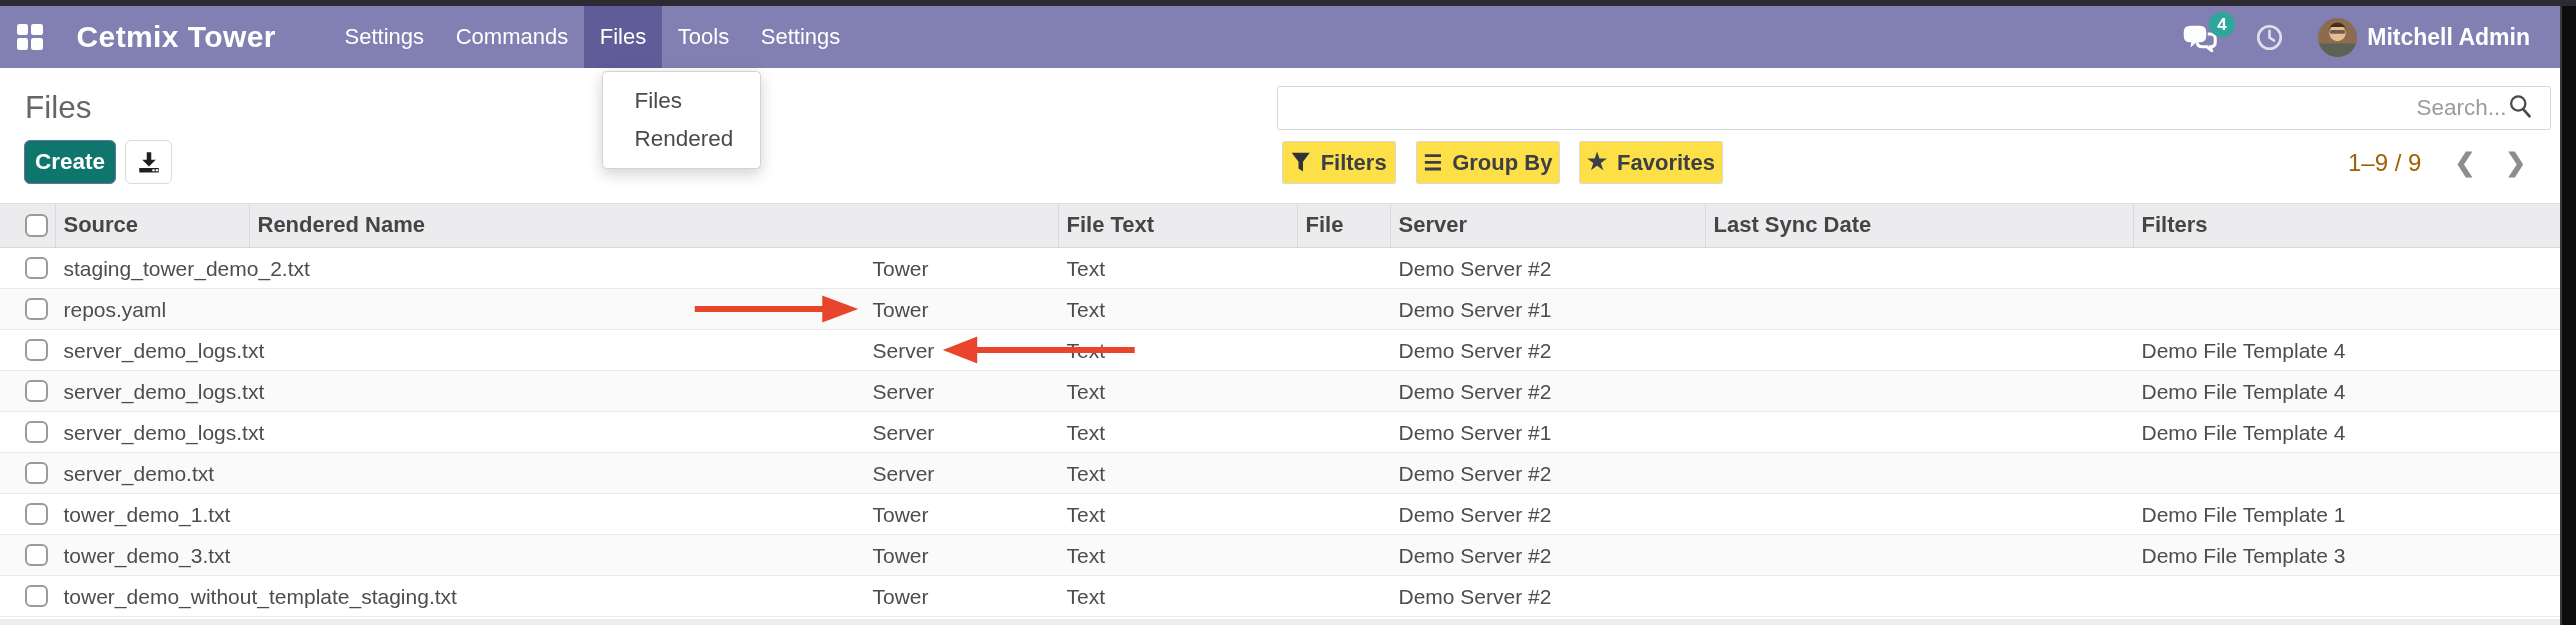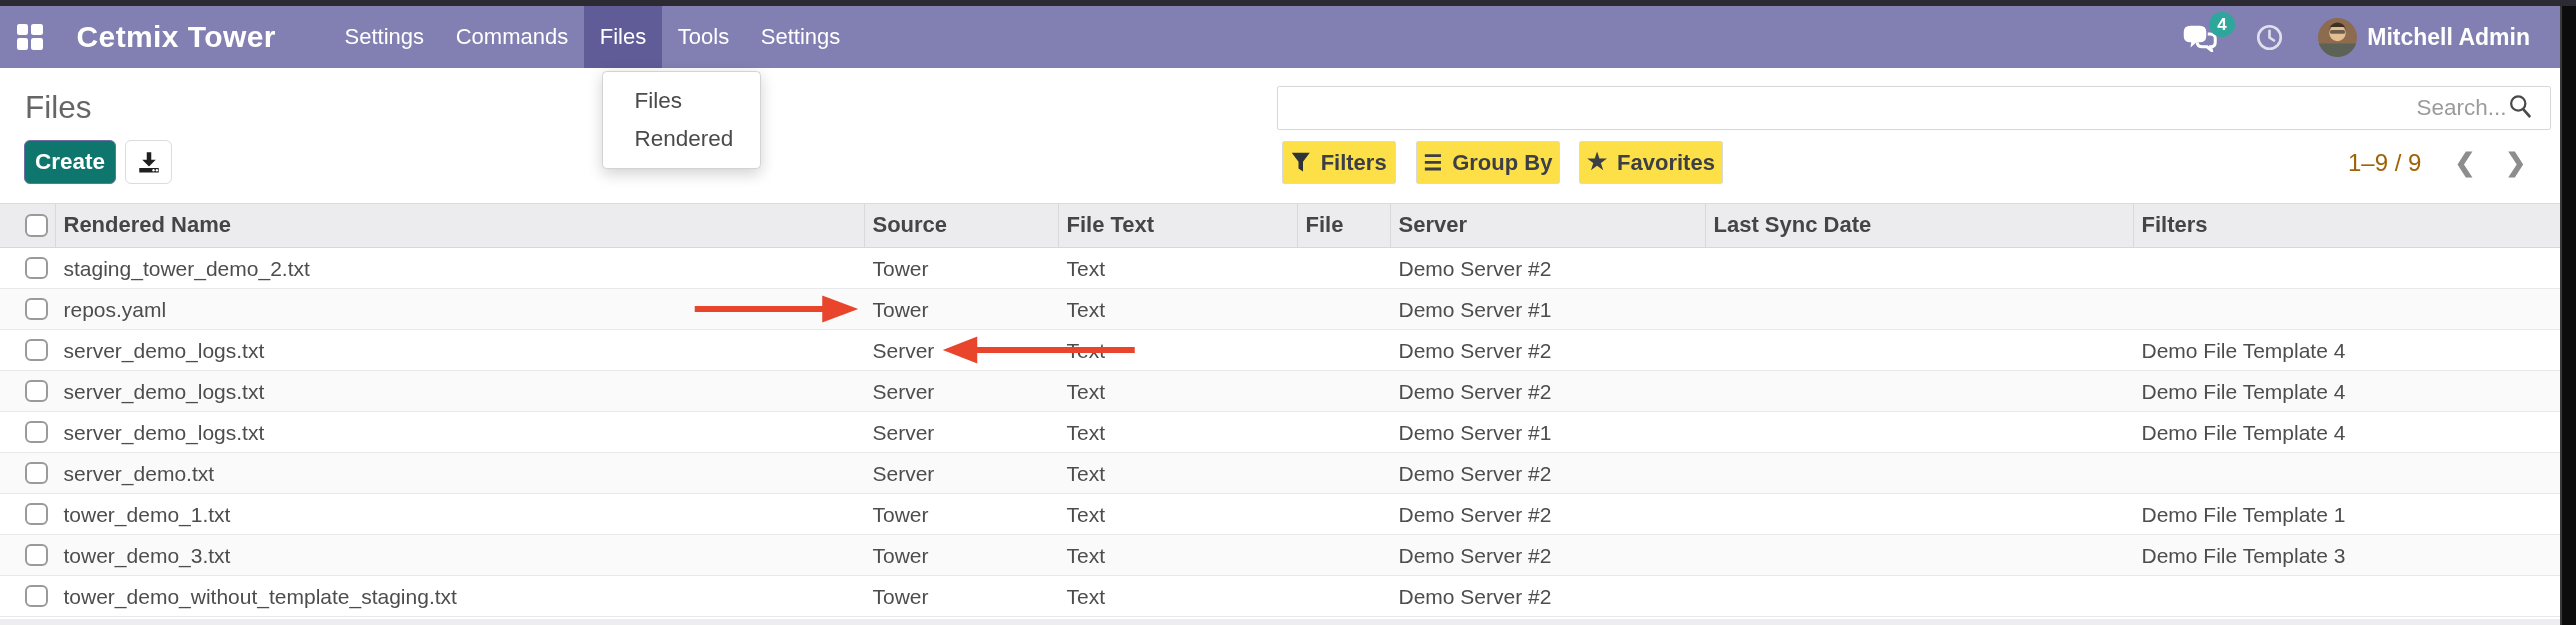--- a/index.html
+++ b/index.html
@@ -188,22 +188,22 @@
     <span class="pager-value">1–9 / 9</span>
     <span class="pager-prev">❮</span>
     <span class="pager-next">❯</span>
   </div>
 
   <div class="listview">
     <div class="lrow lhead">
       <div class="cell c0">
           <span class="checkbox"></span>
         </div>
+      <div class="cell c2">Source</div>
       <div class="cell c1">Rendered Name</div>
-      <div class="cell c2">Source</div>
       <div class="cell c3">File Text</div>
       <div class="cell c4">File</div>
       <div class="cell c5">Server</div>
       <div class="cell c6">Last Sync Date</div>
       <div class="cell c7">Filters</div>
     </div>
     <div class="lbody">
 
       <div class="lrow">
         <div class="cell c0">

